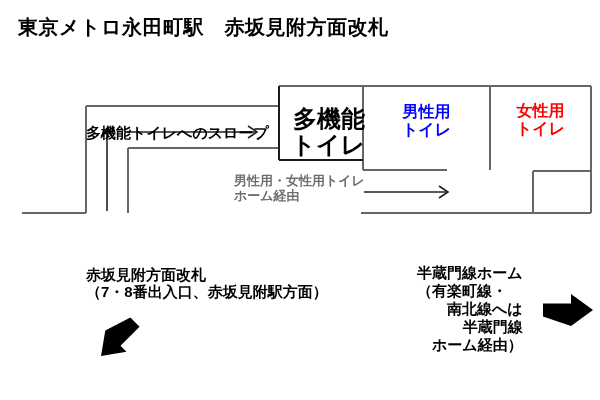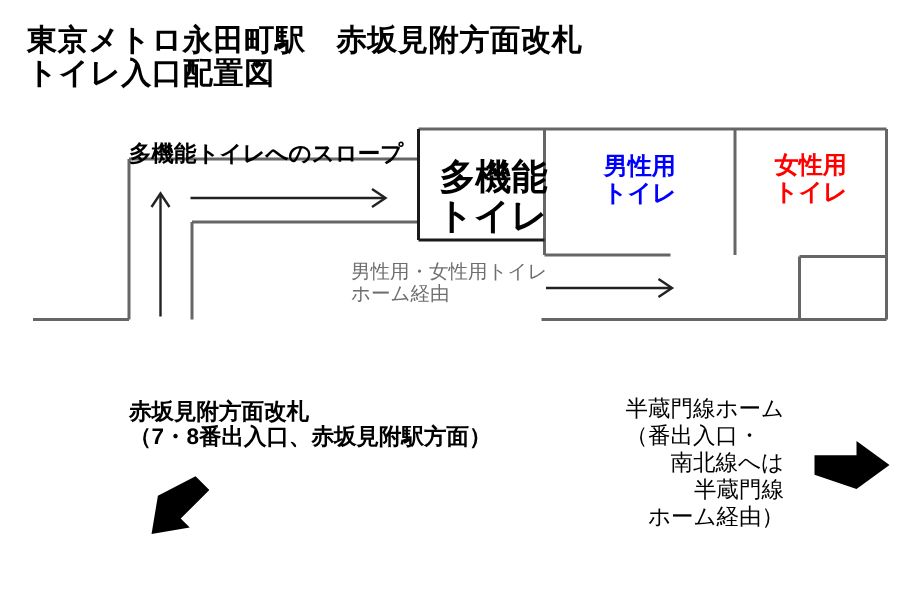--- a/index.html
+++ b/index.html
@@ -10,41 +10,41 @@
     overflow: hidden;
   }
   .stage { position: relative; width: 600px; height: 400px; background: var(--background, #fff); }
   svg.canvas { position: absolute; left: 0; top: 0; }
 
   .wall   { stroke: var(--wall, #666); stroke-width: 2; fill: none; }
   .boxln  { stroke: var(--box_outline, #1a1a1a); stroke-width: 2; fill: none; }
   .thin-arrow { stroke: var(--arrow, #222); stroke-width: 1.6; fill: none; }
   .thick-arrow { fill: var(--thick_arrow, #000); stroke: none; }
 
-  .txt { position: absolute; color: var(--text, #000); white-space: nowrap; }
+  .txt { position: absolute; color: var(--text, #000); white-space: nowrap; font-weight: bold; }
 
   .title { left: 18px; top: 16px; font-size: 20px; font-weight: bold; line-height: 22px; letter-spacing: 0.5px; }
 
-  .lbl-multi-slope { left: 86px; top: 93px; font-size: 15px; font-weight: bold; }
+  .lbl-multi-slope { left: 86px; top: 124px; font-size: 15px; font-weight: bold; }
 
   .lbl-multi { left: 277px; top: 106px; width: 88px; text-align: right;
                font-size: 24px; font-weight: bold; line-height: 26px; }
 
   .lbl-mens { left: 363px; top: 103px; width: 127px; text-align: center;
               font-size: 16px; font-weight: bold; line-height: 18px; color: var(--mens_text, #00f); }
 
   .lbl-womens { left: 490px; top: 102px; width: 101px; text-align: center;
                 font-size: 16px; font-weight: bold; line-height: 18px; color: var(--womens_text, #f00); }
 
   .lbl-mw-slope { left: 234px; top: 173px; font-size: 13px; line-height: 15px;
                   color: var(--gray_text, #6e6e6e); }
 
   .lbl-gate { left: 86px; top: 266px; font-size: 15px; font-weight: bold; line-height: 17px; }
 
-  .lbl-platform { left: 417px; top: 264px; font-size: 15px; font-weight: normal; line-height: 18px; }
+  .lbl-platform { left: 417px; top: 264px; font-size: 15px; font-weight: bold; line-height: 18px; }
   .lbl-platform .indent { padding-left: 14px; text-align: right; }
 </style>
 </head>
 <body>
 
 <div class="stage">
 
   <svg class="canvas" width="600" height="400" viewBox="0 0 600 400">
 
     <path class="wall" d="M279 86 H591"></path>
@@ -80,21 +80,20 @@
     <g transform="translate(118,339) rotate(135)">
       <polygon class="thick-arrow" points="-24,-6.5 3,-6.5 3,-15 24,0 3,15 -24,6.5"></polygon>
     </g>
     <g transform="translate(568,310)">
       <polygon class="thick-arrow" points="-25,-6.5 3,-6.5 3,-16 25,0 3,16 -25,6.5"></polygon>
     </g>
   </svg>
 
   <div class="txt title">
     <div>東京メトロ永田町駅　赤坂見附方面改札</div>
-    <div>トイレ入口配置図</div>
   </div>
 
   <div class="txt lbl-multi-slope">多機能トイレへのスロープ</div>
 
   <div class="txt lbl-multi">
     <div>多機能</div>
     <div>トイレ</div>
   </div>
 
   <div class="txt lbl-mens">
@@ -112,19 +111,19 @@
     <div>ホーム経由</div>
   </div>
 
   <div class="txt lbl-gate">
     <div>赤坂見附方面改札</div>
     <div>（7・8番出入口、赤坂見附駅方面）</div>
   </div>
 
   <div class="txt lbl-platform">
     <div>半蔵門線ホーム</div>
-    <div>（番出入口・</div>
+    <div>（有楽町線・</div>
     <div class="indent">南北線へは</div>
     <div class="indent">半蔵門線</div>
     <div class="indent">ホーム経由）</div>
   </div>
 
 </div>
 
 </body></html>

